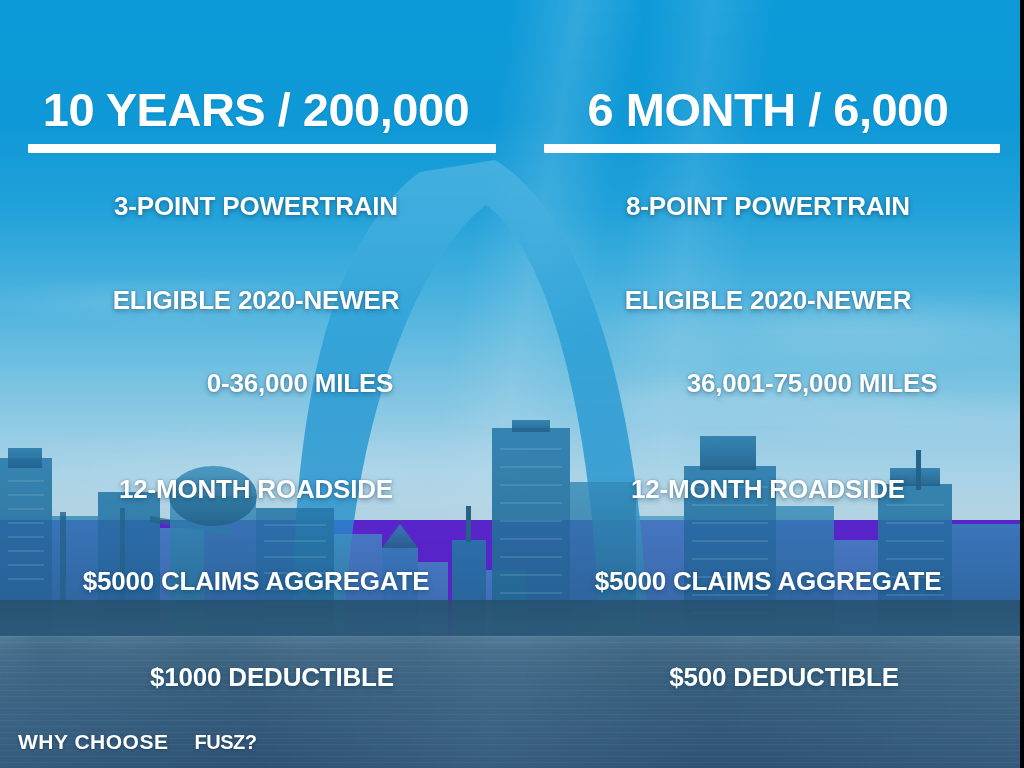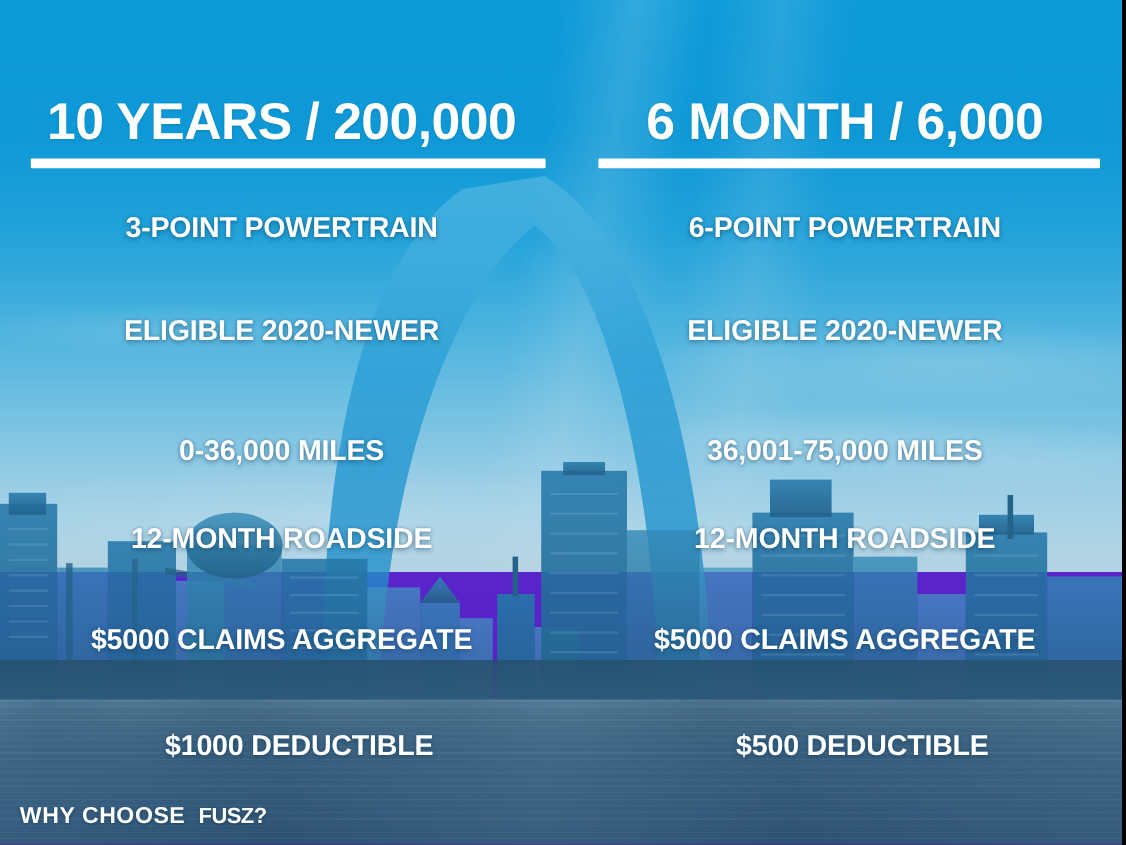--- a/index.html
+++ b/index.html
@@ -151,33 +151,33 @@
     color: #ffffff;
     font-weight: 700;
     font-size: 26px;
     letter-spacing: -0.2px;
     line-height: 1;
     white-space: nowrap;
     text-shadow: 0 2px 5px rgba(10,60,95,.45), 0 0 2px rgba(10,60,95,.35);
   }
   .feature.r0 { top: 193px; }
   .feature.r1 { top: 287px; }
-  .feature.r2 { top: 396px; }
+  .feature.r2 { top: 370px; margin-left: 44px; }
   .feature.r3 { top: 476px; }
   .feature.r4 { top: 568px; }
   .feature.r5 { top: 664px; padding-left: 16px; }
 
   
   .logo {
     position: absolute;
     left: 18px;
     bottom: 14px;
     display: flex;
     align-items: baseline;
-    gap: 12px;
+    gap: 26px;
     color: #ffffff;
     text-shadow: 0 1px 3px rgba(0,40,70,.55);
   }
   .logo-why {
     font-size: 21px;
     font-weight: 700;
     letter-spacing: 0.5px;
   }
   .logo-brand {
     font-size: 20px;
@@ -332,21 +332,21 @@
       <div class="feature r2">0-36,000 MILES</div>
       <div class="feature r3">12-MONTH ROADSIDE</div>
       <div class="feature r4">$5000 CLAIMS AGGREGATE</div>
       <div class="feature r5">$1000 DEDUCTIBLE</div>
     </div>
 
     <div class="col right">
       <div class="col-head">6 MONTH / 6,000</div>
       <div class="col-rule"></div>
 
-      <div class="feature r0">6-POINT POWERTRAIN</div>
+      <div class="feature r0">8-POINT POWERTRAIN</div>
       <div class="feature r1">ELIGIBLE 2020-NEWER</div>
       <div class="feature r2">36,001-75,000 MILES</div>
       <div class="feature r3">12-MONTH ROADSIDE</div>
       <div class="feature r4">$5000 CLAIMS AGGREGATE</div>
       <div class="feature r5">$500 DEDUCTIBLE</div>
     </div>
 
     <div class="logo">
       <span class="logo-why">WHY CHOOSE</span>
       <span class="logo-brand">FUSZ?</span>

